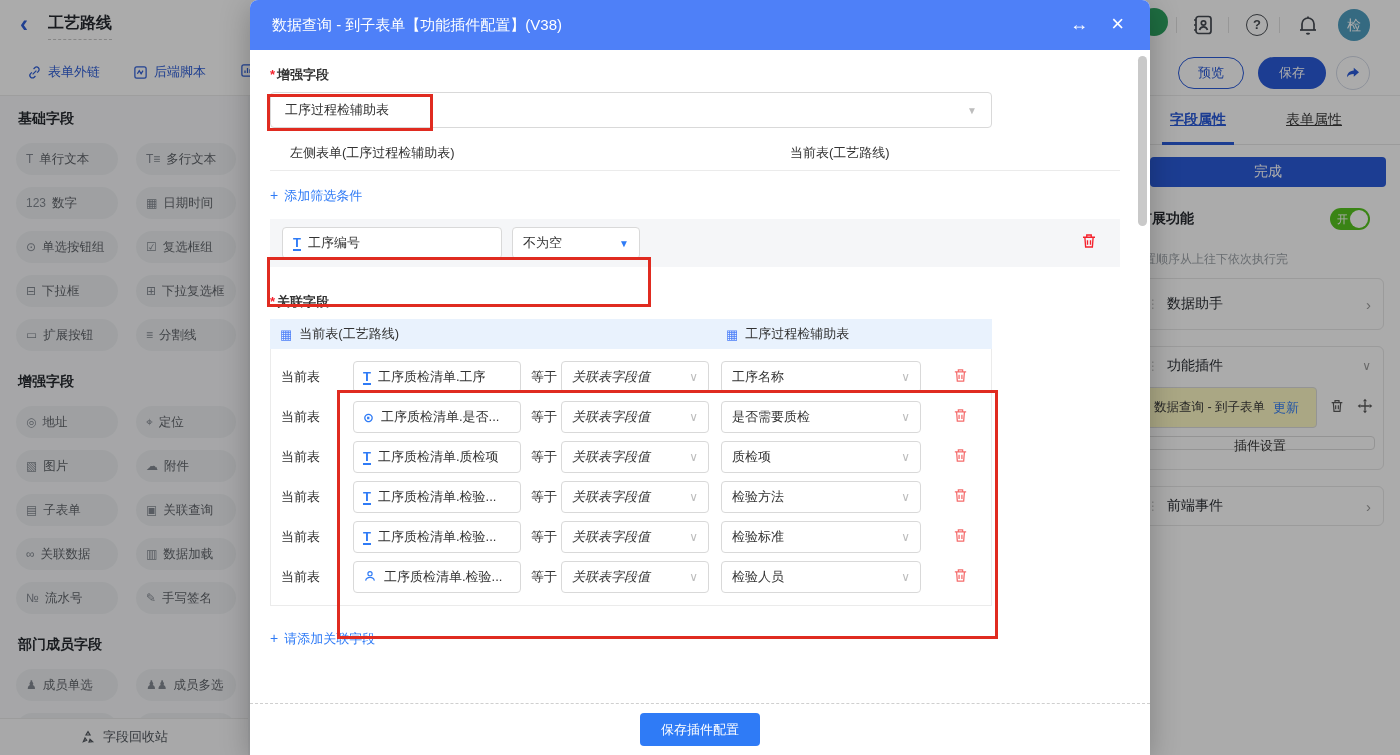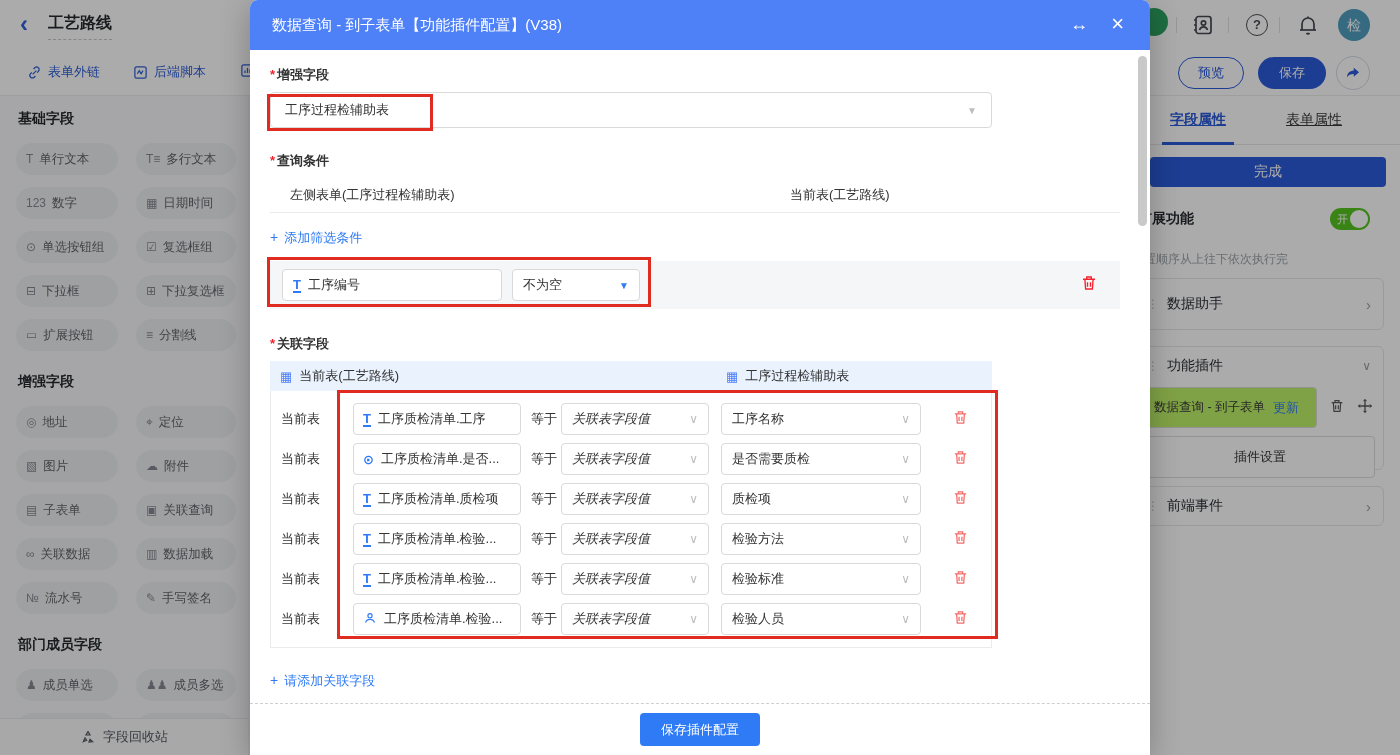--- a/index.html
+++ b/index.html
@@ -45,25 +45,25 @@
   .toggle{margin-left:auto;margin-right:16px;width:40px;height:22px;background:#52c41a;border-radius:11px;position:relative;cursor:pointer;}
   .toggle-lb{position:absolute;left:7px;top:4px;color:#fff;font-size:11px;line-height:14px;}
   .toggle-knob{position:absolute;right:2px;top:2px;width:18px;height:18px;background:#fff;border-radius:50%;}
   .panel-note{position:absolute;left:-8px;top:155px;font-size:12px;color:#9aa0a6;white-space:nowrap;}
   .pcard{position:absolute;left:-6px;width:250px;background:#fff;border:1px solid #e6e6e6;border-radius:6px;}
   .card-head{display:flex;align-items:center;padding:0 12px;height:100%;}
   .drag-ic{width:12px;overflow:hidden;color:#c0c0c0;font-size:12px;letter-spacing:-3px;margin-right:8px;flex:0 0 auto;cursor:grab;}
   .card-title{font-size:14px;color:#1f2329;}
   .chev{margin-left:auto;color:#999;font-size:15px;cursor:pointer;}
   .plugin-row{display:flex;align-items:center;margin:2px 10px 8px 10px;}
-  .plugin-box{width:182px;height:41px;border:1px solid #dcdcdc;border-radius:4px;display:flex;align-items:center;padding:16px 8px;background:#bef264;}
+  .plugin-box{width:182px;height:41px;border:1px solid #dcdcdc;border-radius:4px;display:flex;align-items:center;padding:16px 8px;background:#fef9c3;}
   .plugin-name{font-size:12.5px;color:#333;white-space:nowrap;}
   .upd-link{font-size:13px;color:#2f7bf6;margin-left:8px;cursor:pointer;}
   .p-ic{margin-left:12px;cursor:pointer;color:#555;}
-  .btn-settings{display:block;margin:4px 10px;width:230px;height:42px;border:1px solid #dcdcdc;border-radius:4px;background:#fff;color:#333;font-size:13px;cursor:pointer;}
+  .btn-settings{display:block;margin:4px 10px;width:230px;height:14px;border:1px solid #dcdcdc;border-radius:4px;background:#fff;color:#333;font-size:13px;cursor:pointer;}
 
   
   .overlay{position:absolute;left:0;top:0;width:1400px;height:755px;background:rgba(15,15,15,0.35);z-index:50;}
   .modal{position:absolute;left:250px;top:0;width:900px;height:755px;background:#fff;border-radius:8px 8px 0 0;z-index:100;box-shadow:0 6px 30px rgba(0,0,0,.25);}
   .m-head{height:50px;background:#4e80f8;border-radius:8px 8px 0 0;display:flex;align-items:center;padding:0 22px;}
   .m-title{color:#fff;font-size:15px;font-weight:500;}
   .m-expand{position:absolute;right:62px;top:14px;color:#fff;font-size:18px;cursor:pointer;}
   .m-close{position:absolute;right:26px;top:11px;color:#fff;font-size:22px;cursor:pointer;line-height:26px;}
   .m-body{position:absolute;left:0;top:50px;right:0;bottom:52px;padding:16px 0 0 20px;overflow:hidden;}
   .m-label{font-size:13px;font-weight:600;color:#333;}
@@ -356,21 +356,20 @@
       <span class="m-close">×</span>
     </div>
 
     <div class="m-body">
       <div class="m-label">增强字段</div>
       <div class="sel-big">
         <span>工序过程检辅助表</span>
         <span class="car">▼</span>
       </div>
 
-      <div class="m-label lbl2">查询条件</div>
       <div class="cond-heads">
         <span class="ch-left">左侧表单(工序过程检辅助表)</span>
         <span class="ch-right">当前表(工艺路线)</span>
       </div>
       <div class="h-div"></div>
 
       <div class="add-link">添加筛选条件</div>
 
       <div class="filter-row">
         <span class="f-input">

